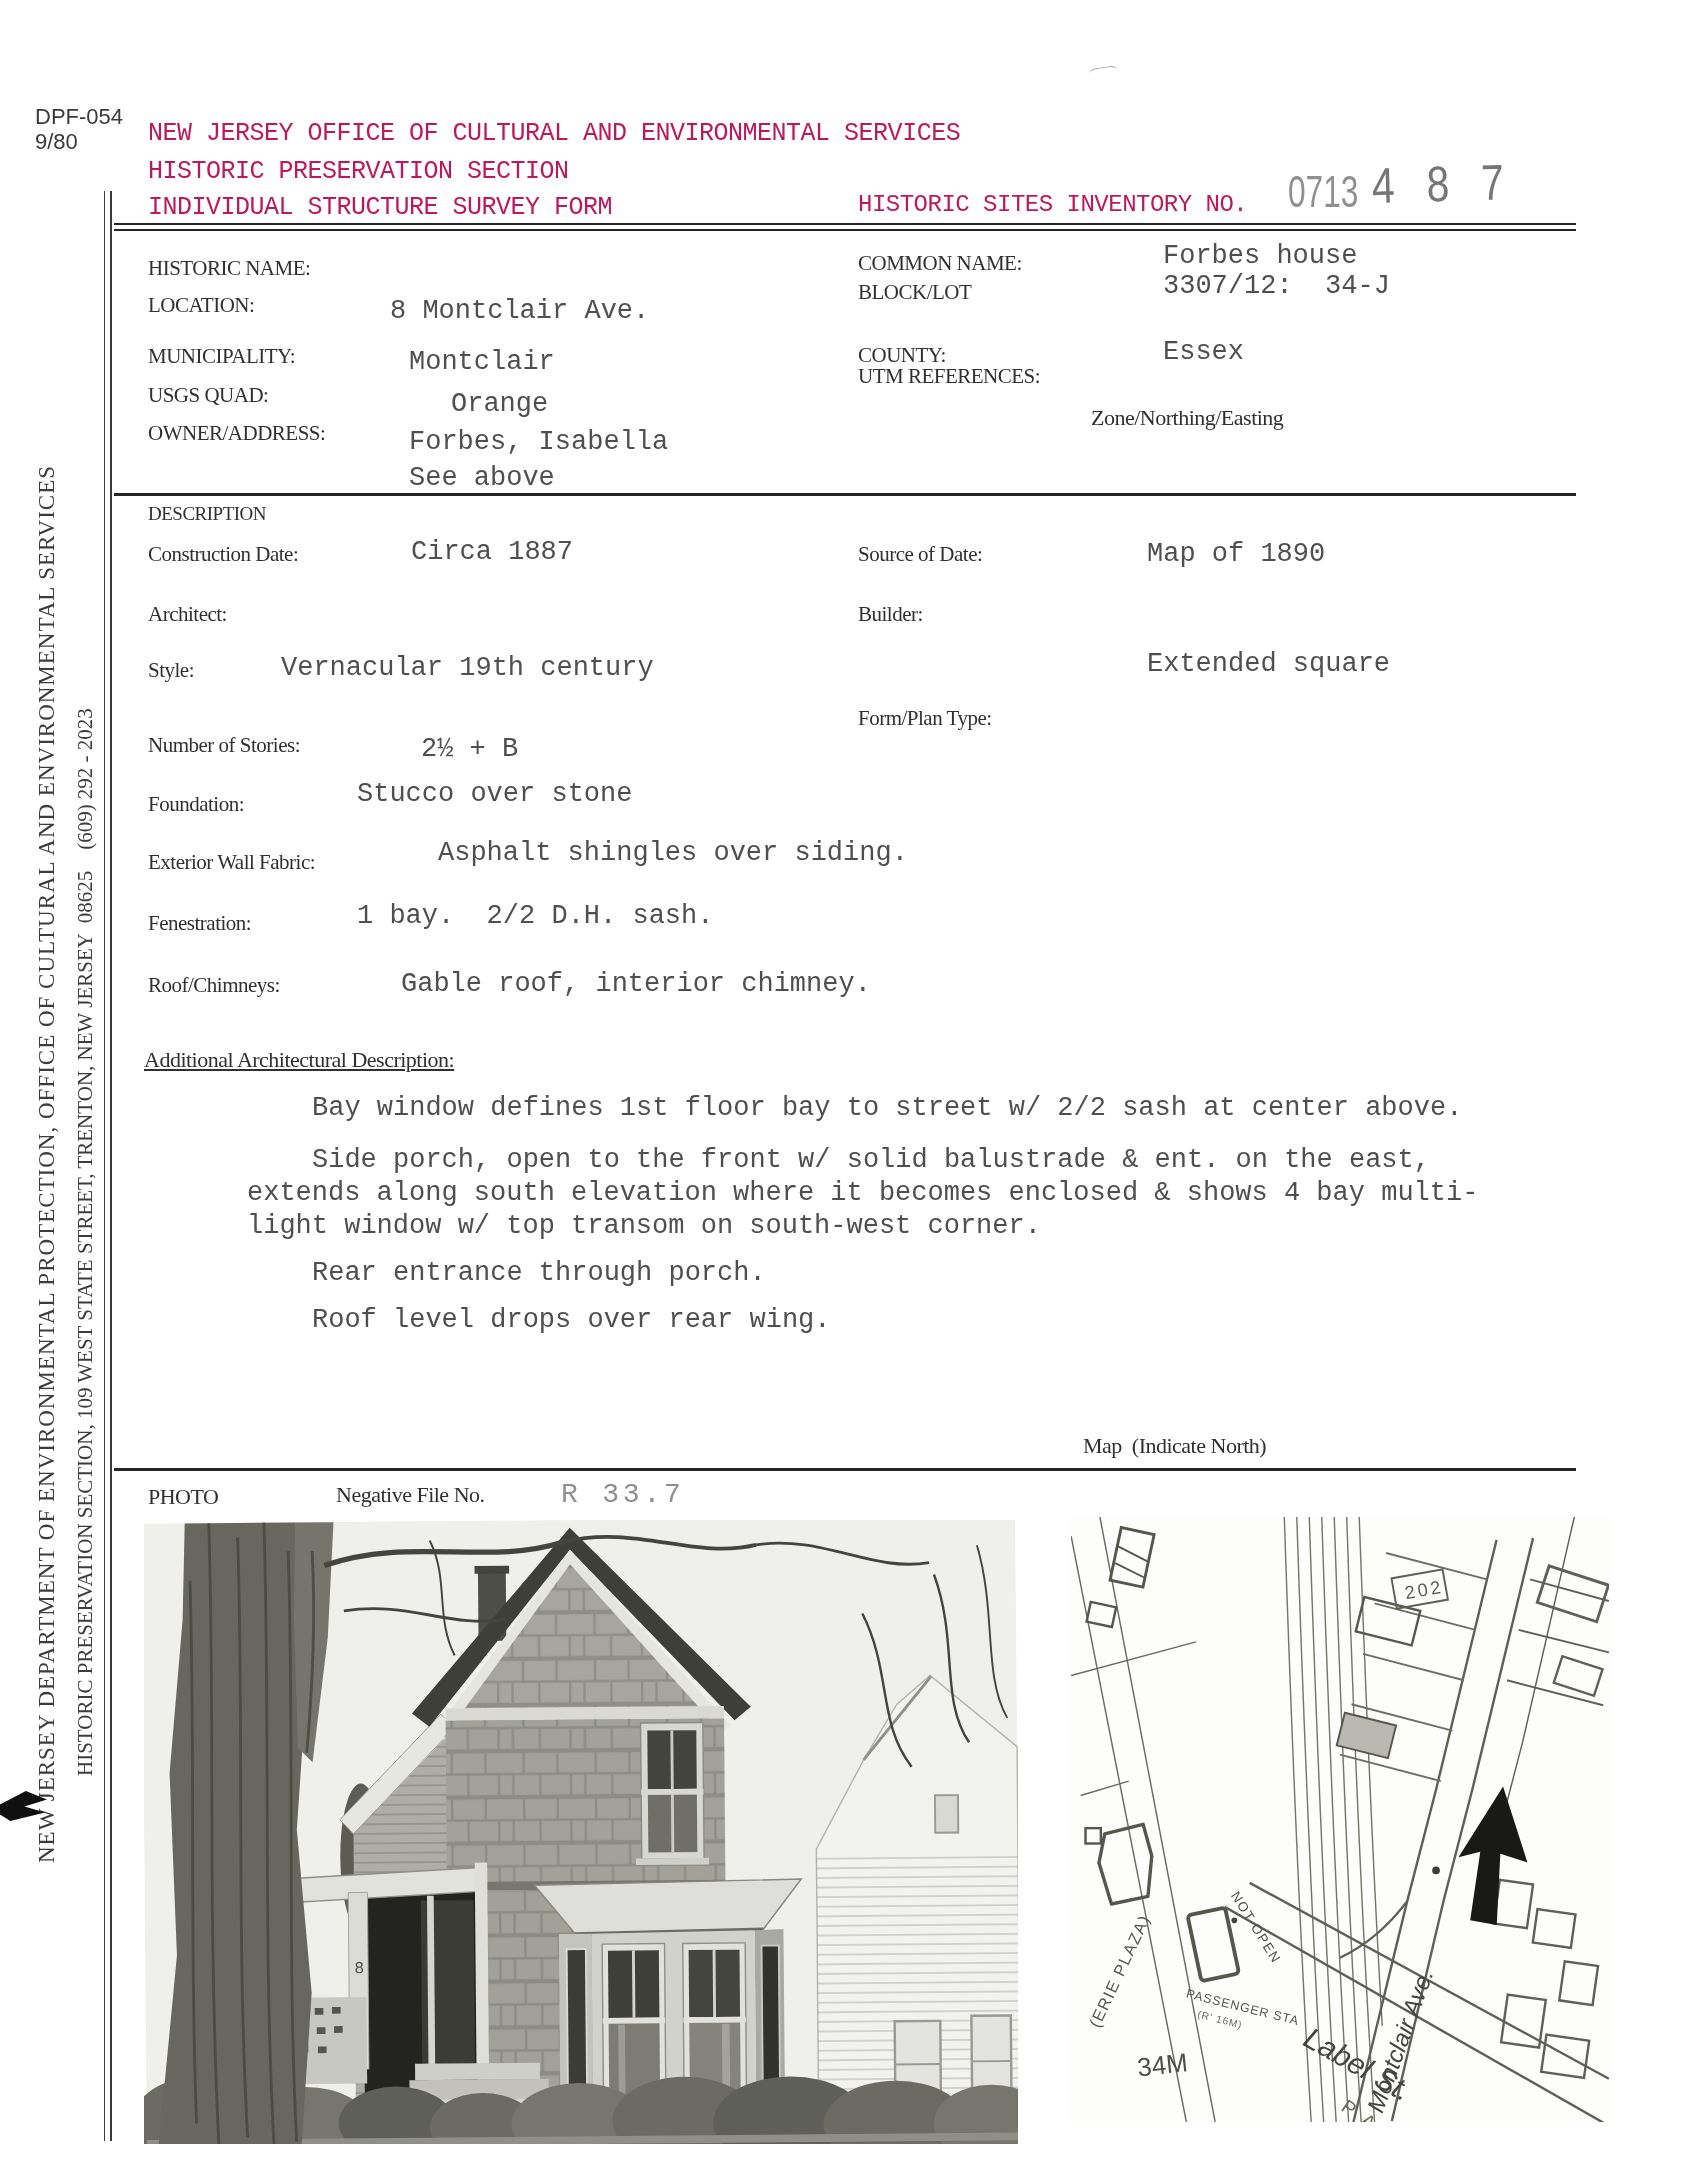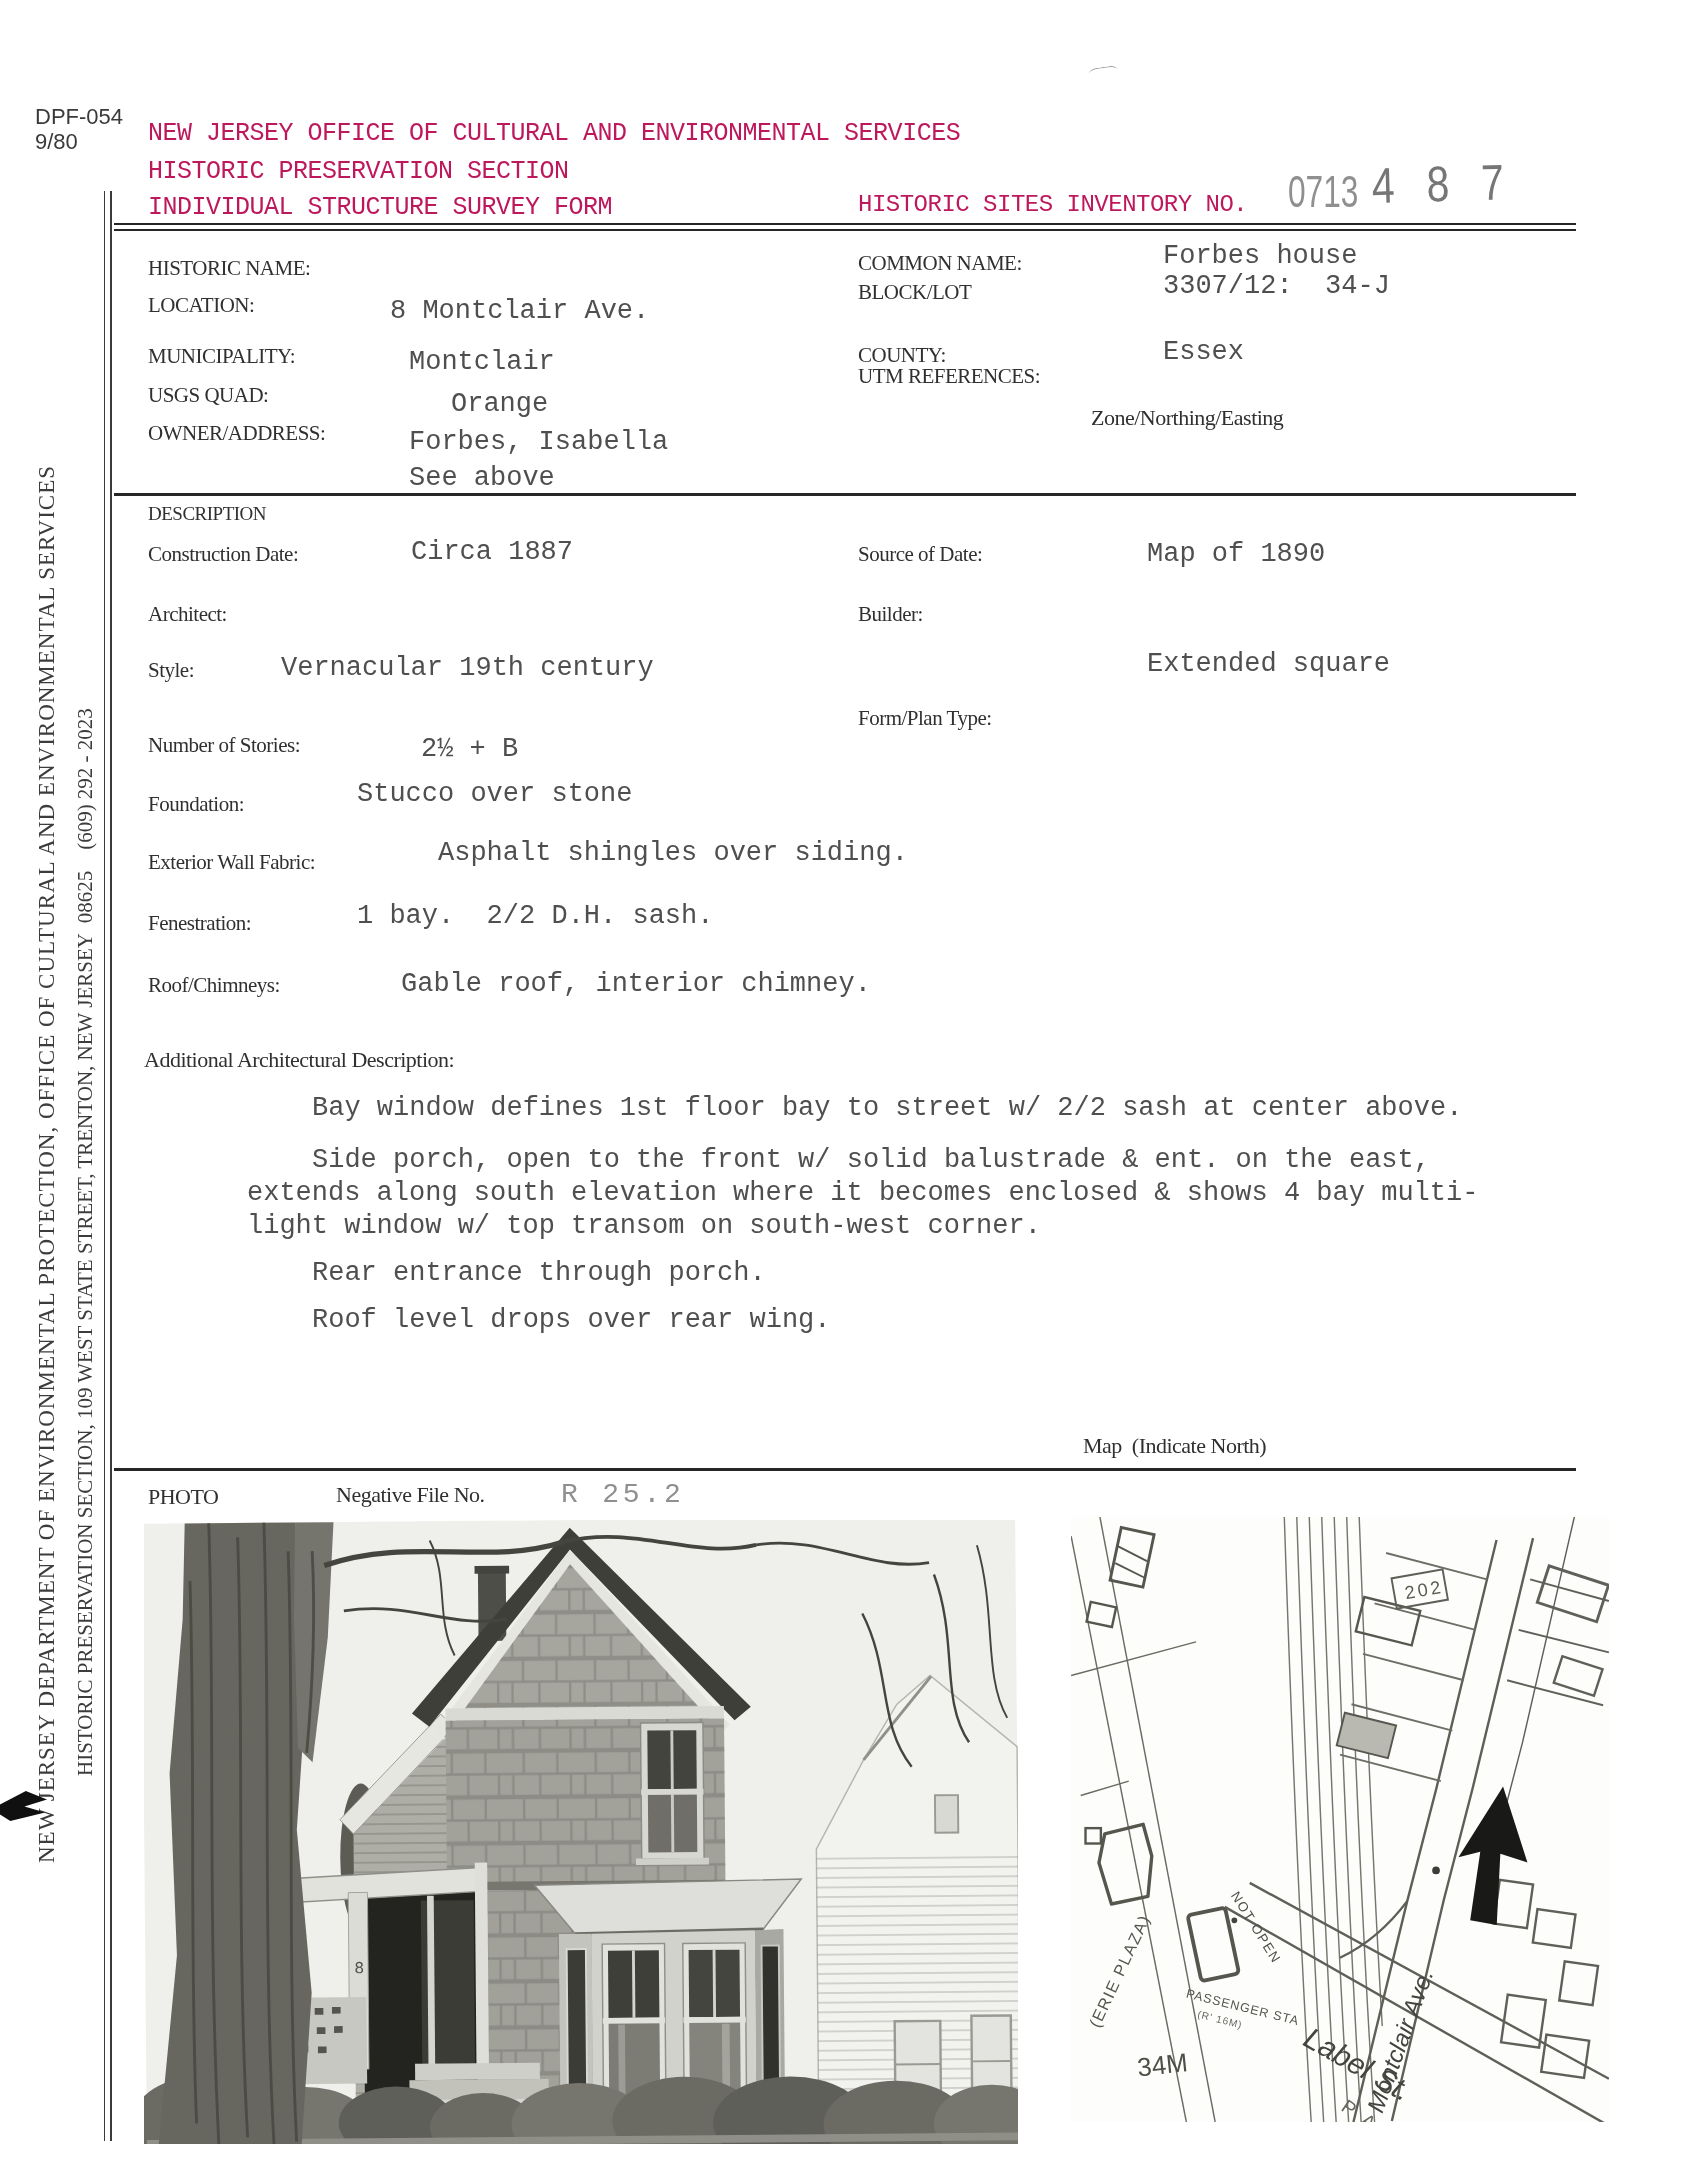--- a/index.html
+++ b/index.html
@@ -145,32 +145,32 @@
 
 <div class="abs lbl" style="left:148px;top:851px;">Exterior Wall Fabric:</div>
 <div class="abs typed" style="left:438px;top:840px;">Asphalt shingles over siding.</div>
 
 <div class="abs lbl" style="left:148px;top:912px;">Fenestration:</div>
 <div class="abs typed" style="left:357px;top:903px;">1 bay.  2/2 D.H. sash.</div>
 
 <div class="abs lbl" style="left:148px;top:974px;">Roof/Chimneys:</div>
 <div class="abs typed" style="left:401px;top:971px;">Gable roof, interior chimney.</div>
 
-<div class="abs lbl" style="left:144px;top:1048px;font-size:22px;">Additional Architectural Description:</div>
+<div class="abs lbl" style="left:144px;top:1048px;font-size:22px;text-decoration:underline;">Additional Architectural Description:</div>
 
 <div class="abs typed" style="left:312px;top:1095px;">Bay window defines 1st floor bay to street w/ 2/2 sash at center above.</div>
 <div class="abs typed" style="left:312px;top:1147px;">Side porch, open to the front w/ solid balustrade &amp; ent. on the east,</div>
 <div class="abs typed" style="left:247px;top:1180px;">extends along south elevation where it becomes enclosed &amp; shows 4 bay multi-</div>
 <div class="abs typed" style="left:247px;top:1213px;">light window w/ top transom on south-west corner.</div>
 <div class="abs typed" style="left:312px;top:1260px;">Rear entrance through porch.</div>
 <div class="abs typed" style="left:312px;top:1307px;">Roof level drops over rear wing.</div>
 
 <div class="abs lbl" style="left:148px;top:1485px;font-size:22px;">PHOTO</div>
 <div class="abs lbl" style="left:336px;top:1483px;font-size:22px;">Negative File No.</div>
-<div class="abs neg" style="left:561px;top:1479px;">R 25.2</div>
+<div class="abs neg" style="left:561px;top:1479px;">R 33.7</div>
 <div class="abs lbl" style="left:1083px;top:1434px;font-size:22px;text-align:center;">Map  (Indicate North)</div>
 
 <svg class="abs" style="left:144px;top:1520px;" width="874" height="624" viewBox="0 0 1820 1300">
   <defs>
     <pattern id="blocks" width="150" height="96" patternUnits="userSpaceOnUse">
       <g stroke="#70706a" stroke-width="5" fill="none" opacity="0.85">
         <path d="M0,2 H150 M0,48 H150 M0,94 H150"></path>
         <path d="M42,2 V48 M112,2 V48 M76,48 V94 M20,48 V94 M140,48 V94"></path>
       </g>
     </pattern>

